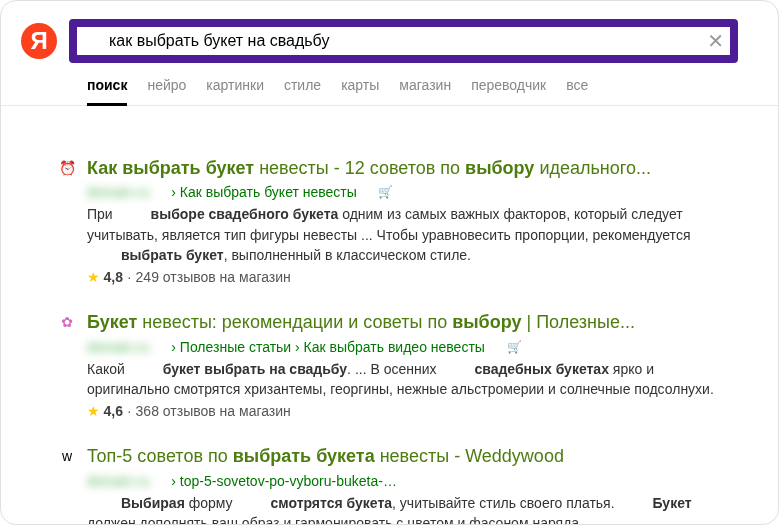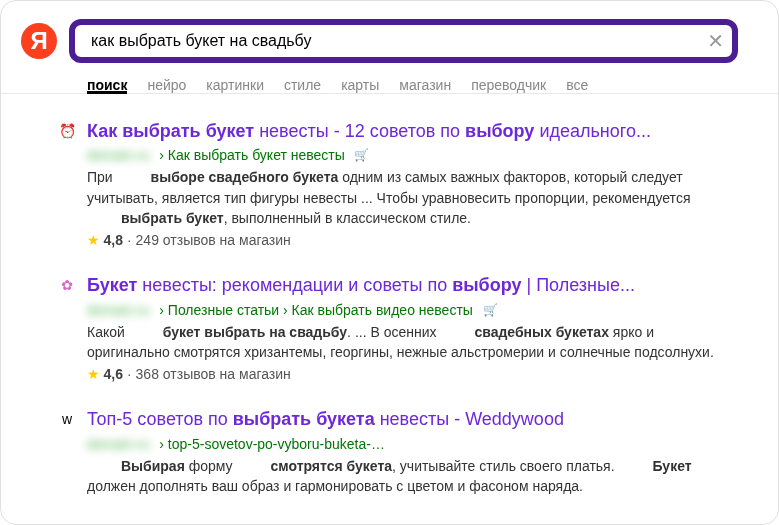--- a/index.html
+++ b/index.html
@@ -37,23 +37,23 @@
       flex-shrink: 0;
     }
     .search-wrap {
       flex: 1;
       position: relative;
       margin-right: 20px;
     }
     .search-input {
       width: 100%;
       height: 44px;
-      border: 6px solid #4c1d95;
-      border-radius: 12px;
-      padding: 0 42px 0 16px;
+      border: 8px solid #4c1d95;
+      border-radius: 4px;
+      padding: 0 42px 0 32px;
       font-size: 16px;
       outline: none;
     }
     .clear-btn {
       position: absolute;
       right: 14px;
       top: 50%;
       transform: translateY(-50%);
       color: #999;
       font-size: 20px;
@@ -64,21 +64,21 @@
     }
     .tabs {
       display: flex;
       padding: 14px 0 0 86px;
       gap: 20px;
       border-bottom: 1px solid #e8e8e8;
       font-size: 14px;
     }
     .tab {
       color: #888;
-      padding-bottom: 0;
+      padding-bottom: 12px;
       cursor: pointer;
       position: relative;
     }
     .tab.active {
       color: #000;
       font-weight: bold;
     }
     .tab.active::after {
       content: "";
       position: absolute;
@@ -99,36 +99,37 @@
       position: absolute;
       left: -28px;
       top: 3px;
       width: 16px;
       height: 16px;
       font-size: 14px;
       text-align: center;
       line-height: 16px;
     }
     .result-title {
-      color: #6d28d9;
+      color: #4d7c0f;
       font-size: 18px;
       line-height: 1.3;
       cursor: pointer;
       margin-bottom: 4px;
+      margin-top: 25px;
     }
     .result-title b {
       font-weight: bold;
     }
     .result-url {
       color: #007700;
       font-size: 14px;
       margin-bottom: 4px;
       display: flex;
       align-items: center;
-      gap: 10px;
+      gap: 22px;
       flex-wrap: wrap;
     }
     .domain-blur {
       filter: blur(4px);
       color: #5bb85b;
     }
     .cart-icon {
       color: #009900;
       font-size: 12px;
     }

